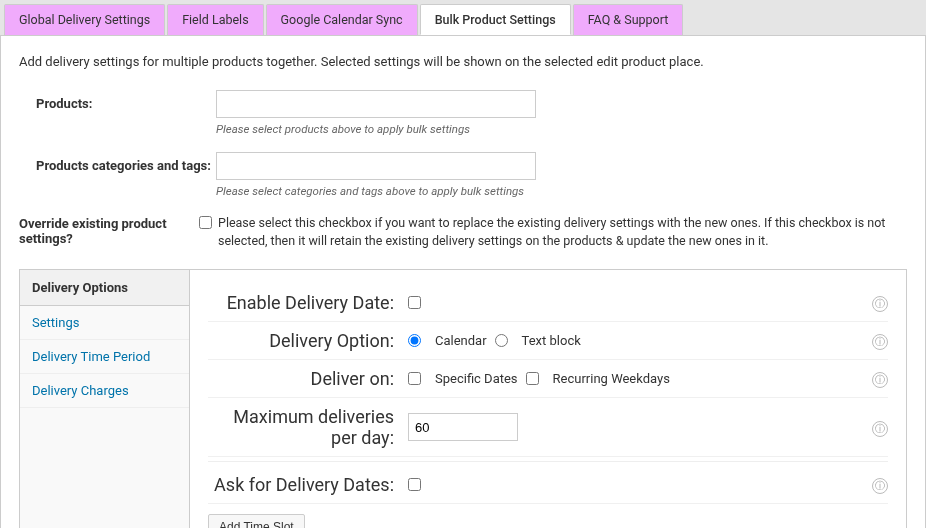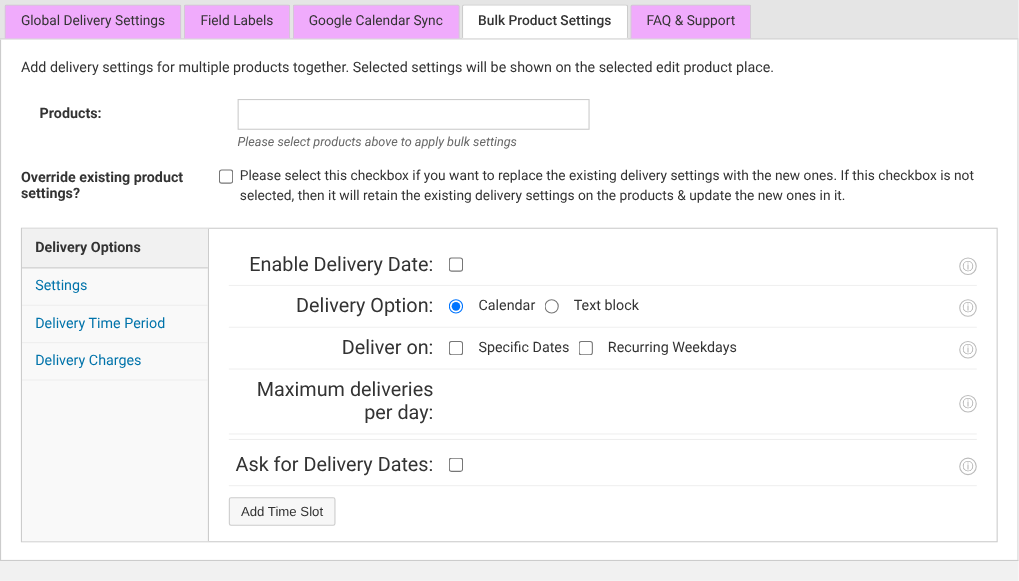--- a/index.html
+++ b/index.html
@@ -226,20 +226,27 @@
   <p class="description-text">Add delivery settings for multiple products together. Selected settings will be shown on the selected edit product place.</p>
 
   <div class="form-section">
     <div class="form-label">Products:</div>
     <div class="form-field">
       <input type="text" class="form-input" style="">
       <div class="hint-text">Please select products above to apply bulk settings</div>
     </div>
   </div>
 
+  <div class="form-section">
+    <div class="form-label">Products categories and tags:</div>
+    <div class="form-field">
+      <input type="text" class="form-input" style="">
+      <div class="hint-text">Please select categories and tags above to apply bulk settings</div>
+    </div>
+  </div>
 
   <div class="override-section">
     <div class="override-label">Override existing product settings?</div>
     <div class="override-field">
       <input type="checkbox" style="">
       <span class="override-desc">Please select this checkbox if you want to replace the existing delivery settings with the new ones. If this checkbox is not selected, then it will retain the existing delivery settings on the products &amp; update the new ones in it.</span>
     </div>
   </div>
 
   <div class="panel-container">
@@ -301,20 +308,23 @@
           </label>
         </div>
         <div class="panel-row-info">
           <span class="info-icon">ⓘ</span>
         </div>
       </div>
 
       
       <div class="panel-row">
         <div class="panel-row-label">Maximum deliveries per day:</div>
+        <div class="panel-row-control">
+          <input type="number" class="number-input" value="60" style="">
+        </div>
         <div class="panel-row-info">
           <span class="info-icon">ⓘ</span>
         </div>
       </div>
 
       <hr class="separator">
 
       
       <div class="panel-row">
         <div class="panel-row-label">Ask for Delivery Dates:</div>

